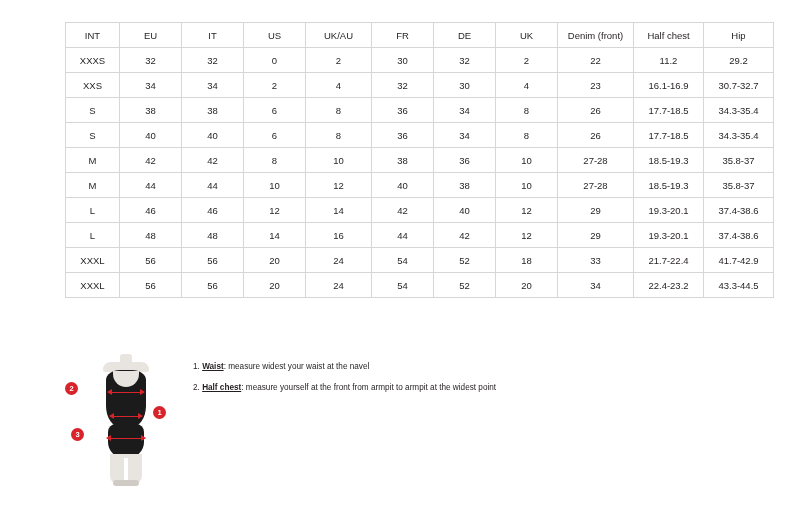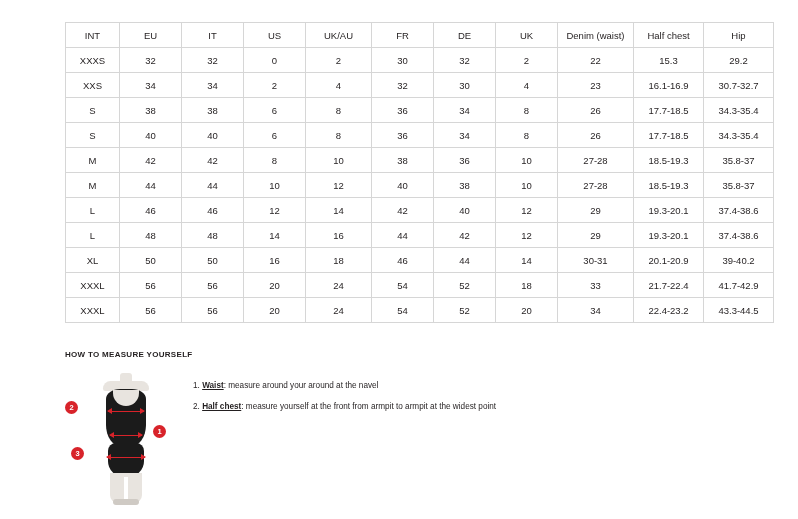--- a/index.html
+++ b/index.html
@@ -241,37 +241,37 @@
       <thead>
         <tr>
           <th>INT</th>
           <th>EU</th>
           <th>IT</th>
           <th>US</th>
           <th>UK/AU</th>
           <th>FR</th>
           <th>DE</th>
           <th>UK</th>
-          <th>Denim (waist)</th>
+          <th>Denim (front)</th>
           <th>Half chest</th>
           <th>Hip</th>
         </tr>
       </thead>
       <tbody>
         <tr>
           <td>XXXS</td>
           <td>32</td>
           <td>32</td>
           <td>0</td>
           <td>2</td>
           <td>30</td>
           <td>32</td>
           <td>2</td>
           <td>22</td>
-          <td>15.3</td>
+          <td>11.2</td>
           <td>29.2</td>
         </tr>
         <tr>
           <td>XXS</td>
           <td>34</td>
           <td>34</td>
           <td>2</td>
           <td>4</td>
           <td>32</td>
           <td>30</td>
@@ -352,33 +352,20 @@
           <td>14</td>
           <td>16</td>
           <td>44</td>
           <td>42</td>
           <td>12</td>
           <td>29</td>
           <td>19.3-20.1</td>
           <td>37.4-38.6</td>
         </tr>
         <tr>
-          <td>XL</td>
-          <td>50</td>
-          <td>50</td>
-          <td>16</td>
-          <td>18</td>
-          <td>46</td>
-          <td>44</td>
-          <td>14</td>
-          <td>30-31</td>
-          <td>20.1-20.9</td>
-          <td>39-40.2</td>
-        </tr>
-        <tr>
           <td>XXXL</td>
           <td>56</td>
           <td>56</td>
           <td>20</td>
           <td>24</td>
           <td>54</td>
           <td>52</td>
           <td>18</td>
           <td>33</td>
           <td>21.7-22.4</td>
@@ -395,21 +382,20 @@
           <td>20</td>
           <td>34</td>
           <td>22.4-23.2</td>
           <td>43.3-44.5</td>
         </tr>
       </tbody>
     </table>
   </div>
 
   <div class="measure-section">
-    <div class="measure-title">HOW TO MEASURE YOURSELF</div>
 
     <div class="measure-body">
 
       <div class="figure-col">
         <div class="figure">
           <div class="fig-neck"></div>
           <div class="fig-shoulders"></div>
           <div class="fig-torso"></div>
           <div class="fig-hips"></div>
           <div class="fig-legs"></div>
@@ -422,21 +408,21 @@
         </div>
 
         <div class="bullet b1">1</div>
         <div class="bullet b2">2</div>
         <div class="bullet b3">3</div>
       </div>
 
       <div class="text-col">
         <div class="measure-line">
           <span>1.</span>
-          <b>Waist</b><span>: measure around your around at the navel</span>
+          <b>Waist</b><span>: measure widest your waist at the navel</span>
         </div>
         <div class="measure-line">
           <span>2.</span>
           <b>Half chest</b><span>: measure yourself at the front from armpit to armpit at the widest point</span>
         </div>
       </div>
 
     </div>
   </div>
 

